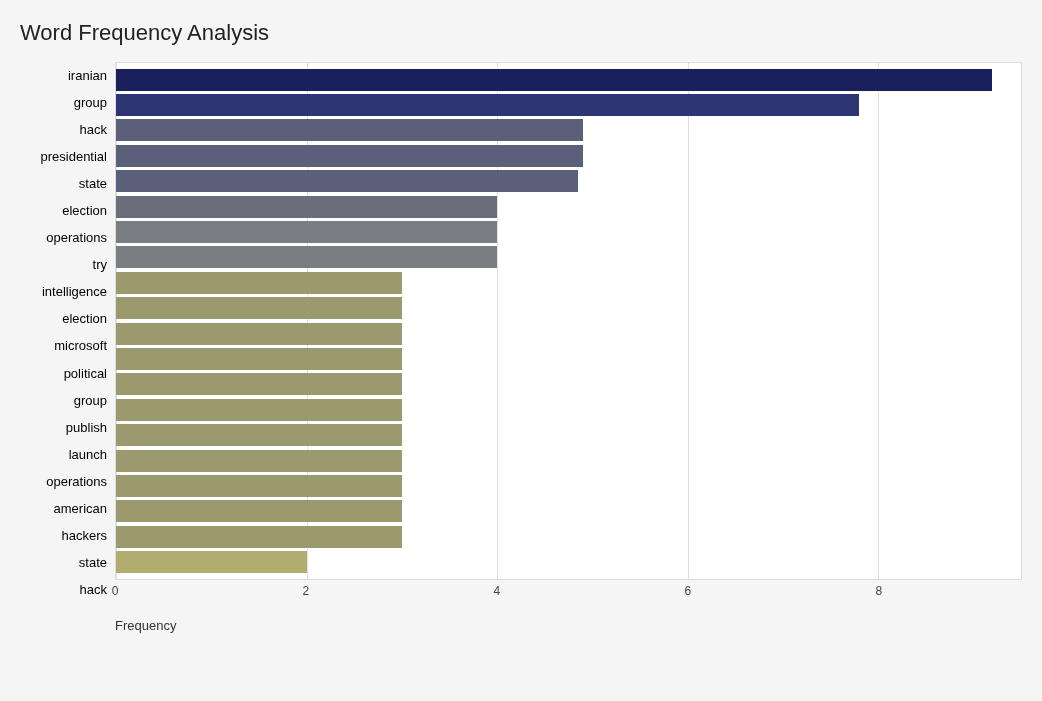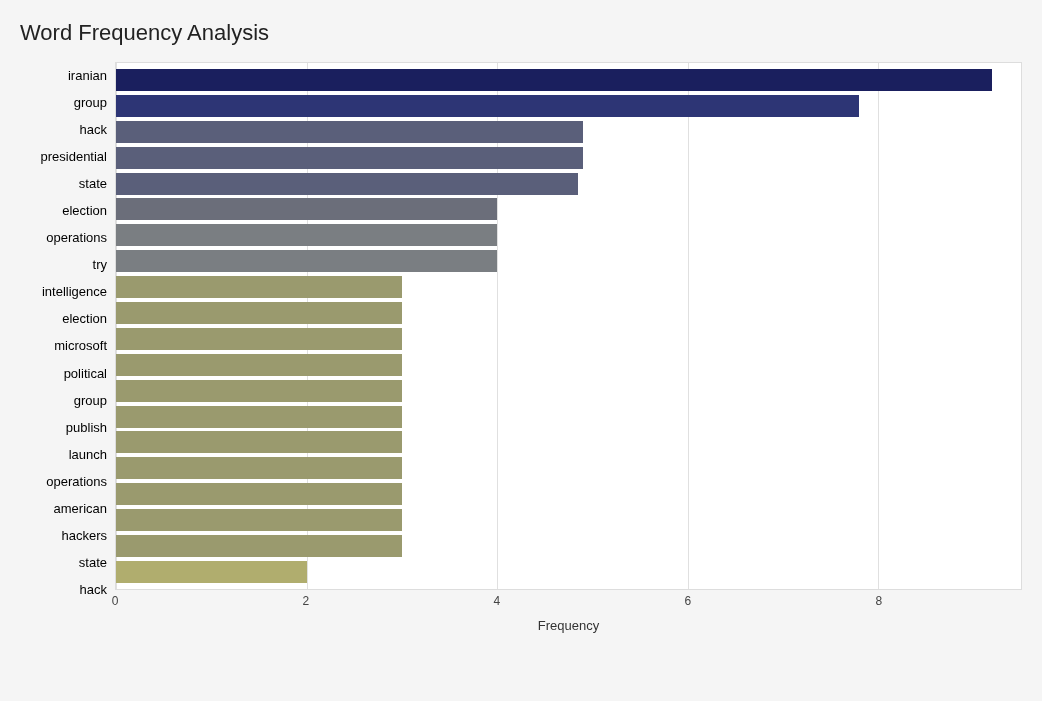--- a/index.html
+++ b/index.html
@@ -95,24 +95,23 @@
       padding-top: 4px;
       position: relative;
     }
     .x-tick {
       position: absolute;
       font-size: 12px;
       color: #444;
       transform: translateX(-50%);
     }
     .x-axis-label {
-      text-align: center;
       font-size: 13px;
       color: #333;
-      margin-top: 8px;
+      margin-top: 18px;
       width: 100%;
     }
     .x-axis-container {
       display: flex;
       flex-direction: column;
       align-items: center;
     }
   </style>
 </head>
 <body>

